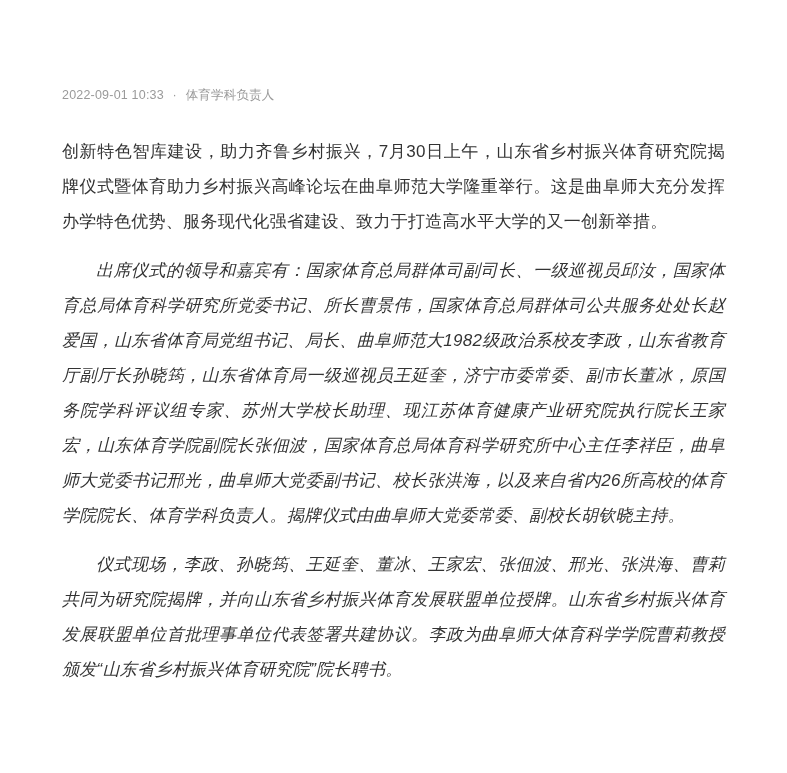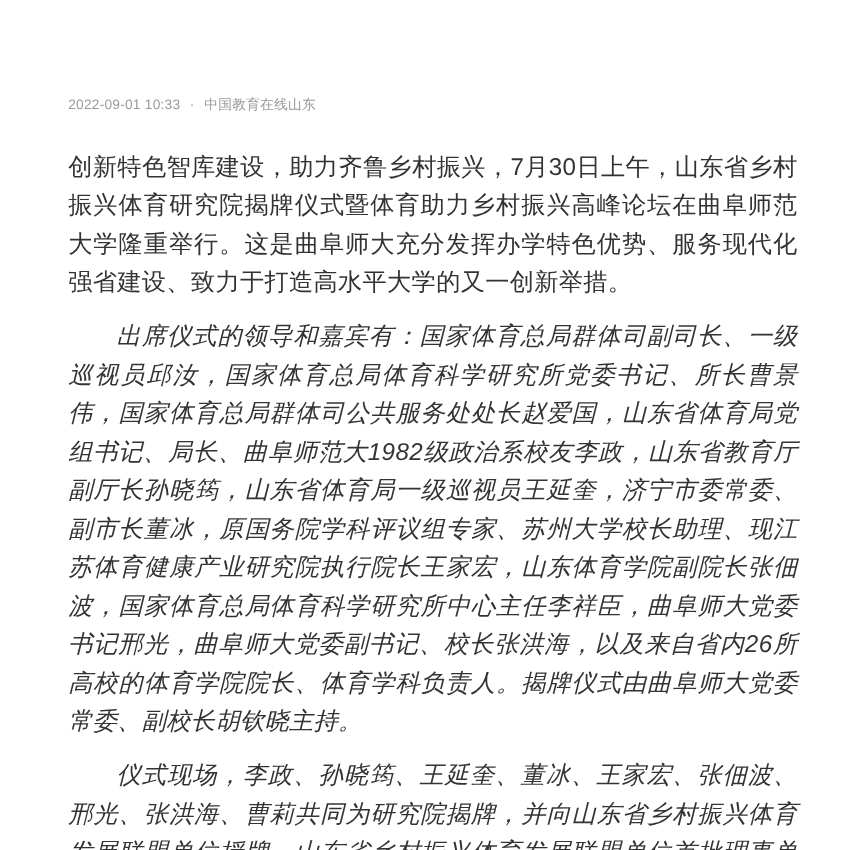--- a/index.html
+++ b/index.html
@@ -34,42 +34,42 @@
     line-height: 18px;
     letter-spacing: 0.2px;
   }
   .meta-sep {
     margin: 0 5px;
   }
   .body-copy {
     margin-top: 30px;
   }
   .body-copy p {
-    font-size: 22px;
+    font-size: 17px;
     line-height: 35px;
     color: #333333;
     margin: 0 0 14px 0;
     letter-spacing: 0.3px;
     text-align: justify;
   }
   .indent {
     text-indent: 2em;
     font-style: italic;
   }
 </style>
 </head>
 <body>
 
 <div class="article">
 
 
   <div class="meta-row">
     <span>2022-09-01 10:33</span>
     <span class="meta-sep">·</span>
-    <span>中国教育在线山东</span>
+    <span>体育学科负责人</span>
   </div>
 
   <div class="body-copy">
     <p>创新特色智库建设，助力齐鲁乡村振兴，7月30日上午，山东省乡村振兴体育研究院揭牌仪式暨体育助力乡村振兴高峰论坛在曲阜师范大学隆重举行。这是曲阜师大充分发挥办学特色优势、服务现代化强省建设、致力于打造高水平大学的又一创新举措。</p>
     <p class="indent">出席仪式的领导和嘉宾有：国家体育总局群体司副司长、一级巡视员邱汝，国家体育总局体育科学研究所党委书记、所长曹景伟，国家体育总局群体司公共服务处处长赵爱国，山东省体育局党组书记、局长、曲阜师范大1982级政治系校友李政，山东省教育厅副厅长孙晓筠，山东省体育局一级巡视员王延奎，济宁市委常委、副市长董冰，原国务院学科评议组专家、苏州大学校长助理、现江苏体育健康产业研究院执行院长王家宏，山东体育学院副院长张佃波，国家体育总局体育科学研究所中心主任李祥臣，曲阜师大党委书记邢光，曲阜师大党委副书记、校长张洪海，以及来自省内26所高校的体育学院院长、体育学科负责人。揭牌仪式由曲阜师大党委常委、副校长胡钦晓主持。</p>
     <p class="indent">仪式现场，李政、孙晓筠、王延奎、董冰、王家宏、张佃波、邢光、张洪海、曹莉共同为研究院揭牌，并向山东省乡村振兴体育发展联盟单位授牌。山东省乡村振兴体育发展联盟单位首批理事单位代表签署共建协议。李政为曲阜师大体育科学学院曹莉教授颁发“山东省乡村振兴体育研究院”院长聘书。</p>
   </div>
 
 </div>
 

